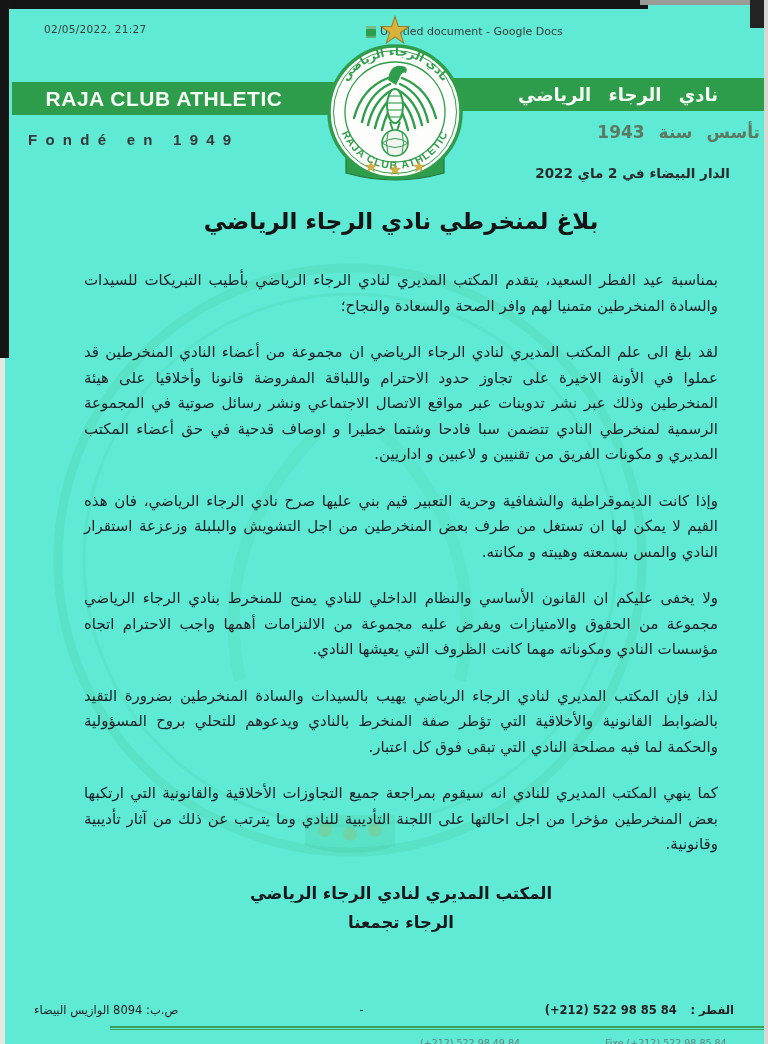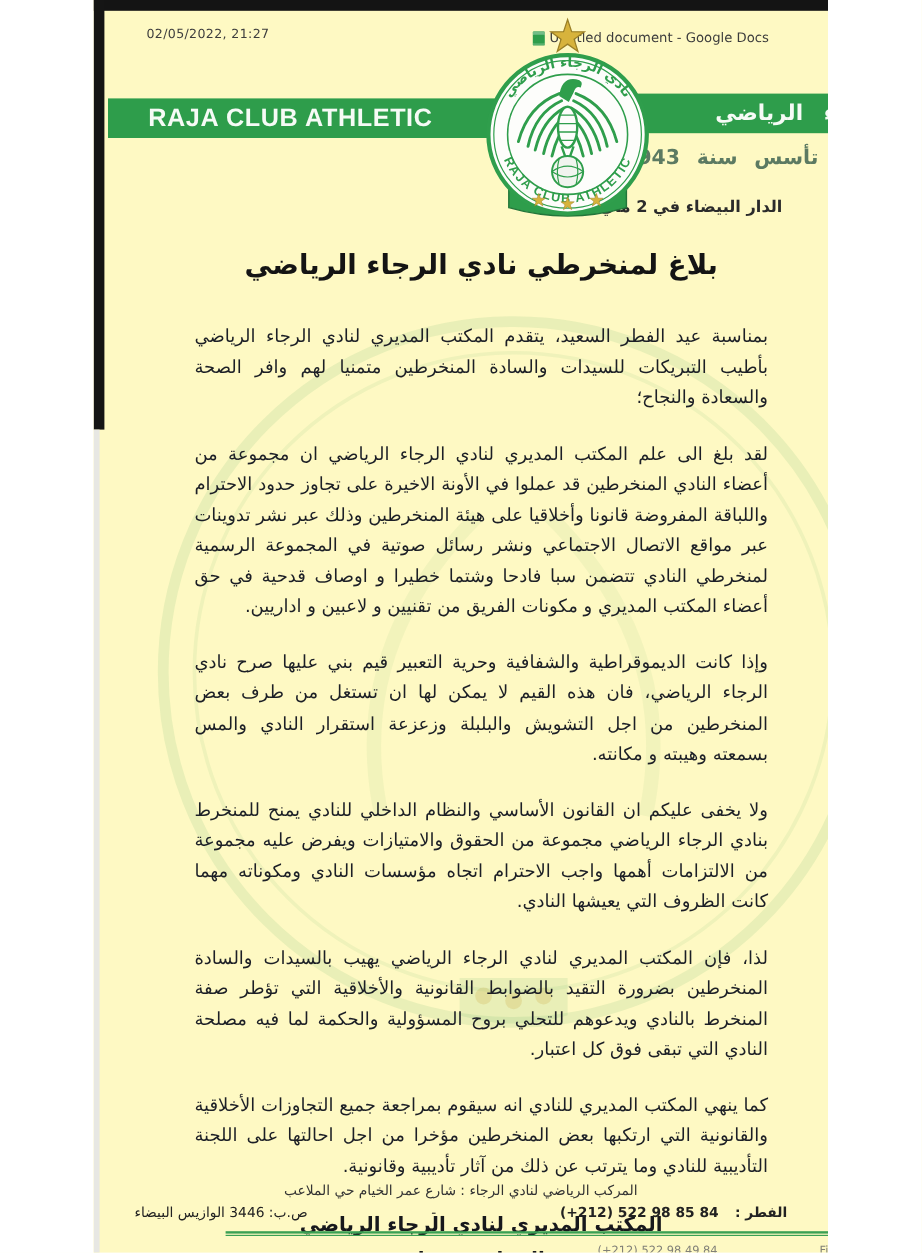--- a/index.html
+++ b/index.html
@@ -1,21 +1,21 @@
 <!DOCTYPE html>
 <html lang="ar"><head>
 <meta charset="utf-8">
 <style>
   * { box-sizing: border-box; margin: 0; padding: 0; }
   html,body { background:#ffffff; }
   body { font-family: "DejaVu Sans", sans-serif; }
   .page {
     position: relative;
-    width: 612px; height: 1044px;
-    background: #fef9c3;
+    width: 768px; height: 1044px;
+    background: #5eead4;
     overflow: hidden;
     margin: 0 auto;
   }
   
   .art-top    { position:absolute; left:0; top:0; width:648px; height:9px; background:#141414; z-index:6; }
   .art-top2   { position:absolute; left:640px; top:0; width:128px; height:5px; background:#9a9a96; z-index:6; }
   .art-left   { position:absolute; left:0; top:0; width:9px; height:358px; background:#151515; z-index:6; }
   .art-left2  { position:absolute; left:0; top:358px; width:5px; height:686px; background:#e7e7e3; z-index:6; }
   .art-tr     { position:absolute; left:750px; top:0; width:18px; height:28px; background:#232323; z-index:6; }
   .art-right  { position:absolute; left:764px; top:0; width:4px; height:1044px; background:#d6d6d2; z-index:6; }
@@ -98,20 +98,21 @@
     <circle cx="330" cy="594" r="7" fill="rgba(200,166,60,0.22)"></circle>
     <circle cx="355" cy="590" r="7" fill="rgba(200,166,60,0.22)"></circle>
   </svg>
 
   <div class="band band-left">
     <span>RAJA CLUB ATHLETIC</span>
   </div>
   <div class="band band-right">
     <span>نادي الرجاء الرياضي</span>
   </div>
+  <div class="fonde">Fondé en 1949</div>
   <div class="founded-ar">تأسس سنة 1943</div>
   <div class="date-ar">الدار البيضاء في 2 ماي 2022</div>
 
   <svg class="logo" viewBox="0 0 154 192" aria-hidden="true">
     <defs>
       <polygon id="star5" points="0,-14 3.2,-4.4 13.3,-4.3 5.2,1.7 8.2,11.3 0,5.5 -8.2,11.3 -5.2,1.7 -13.3,-4.3 -3.2,-4.4" fill="#d7b33c" stroke="#9a7f26" stroke-width="1"></polygon>
       <path id="topArc" d="M 21,96 A 57,57 0 0 1 133,96" fill="none"></path>
       <path id="botArc" d="M 21.3,117.9 A 57,57 0 0 0 132.7,117.9" fill="none"></path>
     </defs>
 
@@ -172,28 +173,27 @@
     <p class="body-par">وإذا كانت الديموقراطية والشفافية وحرية التعبير قيم بني عليها صرح نادي الرجاء الرياضي، فان هذه القيم لا يمكن لها ان تستغل من طرف بعض المنخرطين من اجل التشويش والبلبلة وزعزعة استقرار النادي والمس بسمعته وهيبته و مكانته.</p>
     <p class="body-par">ولا يخفى عليكم ان القانون الأساسي والنظام الداخلي للنادي يمنح للمنخرط بنادي الرجاء الرياضي مجموعة من الحقوق والامتيازات ويفرض عليه مجموعة من الالتزامات أهمها واجب الاحترام اتجاه مؤسسات النادي ومكوناته مهما كانت الظروف التي يعيشها النادي.</p>
     <p class="body-par">لذا، فإن المكتب المديري لنادي الرجاء الرياضي يهيب بالسيدات والسادة المنخرطين بضرورة التقيد بالضوابط القانونية والأخلاقية التي تؤطر صفة المنخرط بالنادي ويدعوهم للتحلي بروح المسؤولية والحكمة لما فيه مصلحة النادي التي تبقى فوق كل اعتبار.</p>
     <p class="body-par">كما ينهي المكتب المديري للنادي انه سيقوم بمراجعة جميع التجاوزات الأخلاقية والقانونية التي ارتكبها بعض المنخرطين مؤخرا من اجل احالتها على اللجنة التأديبية للنادي وما يترتب عن ذلك من آثار تأديبية وقانونية.</p>
     <div class="signature">
       <div>المكتب المديري لنادي الرجاء الرياضي</div>
       <div>الرجاء تجمعنا</div>
     </div>
   </div>
 
-  <div class="addr">المركب الرياضي لنادي الرجاء : شارع عمر الخيام حي الملاعب</div>
   <div class="contact">
     <span>
       <span class="lbl">الفطر :</span>
       <span class="num">(+212) 522 98 85 84</span>
     </span>
     <span>-</span>
-    <span>ص.ب: 3446 الوازيس البيضاء</span>
+    <span>ص.ب: 8094 الوازيس البيضاء</span>
   </div>
   <div class="rule"></div>
   <div class="cutline">
     <span class="frag-c">(+212) 522 98 49 84</span>
     <span class="frag-r">Fixe (+212) 522 98 85 84</span>
   </div>
 
 </div>
 
 </body></html>

